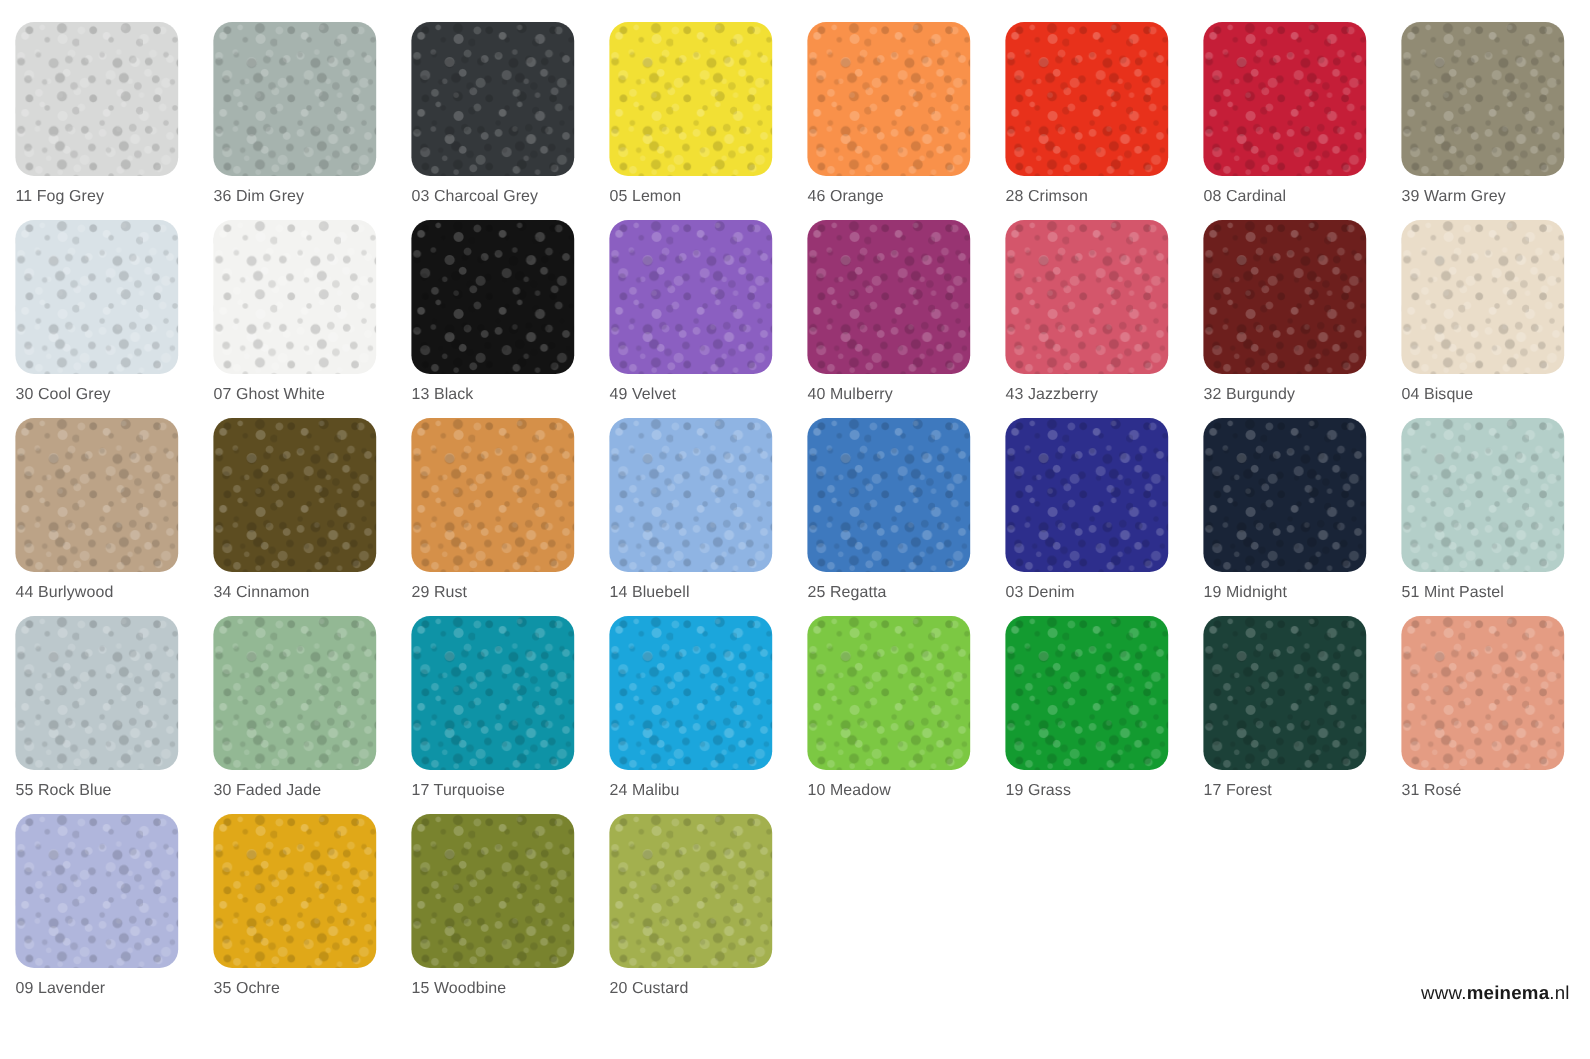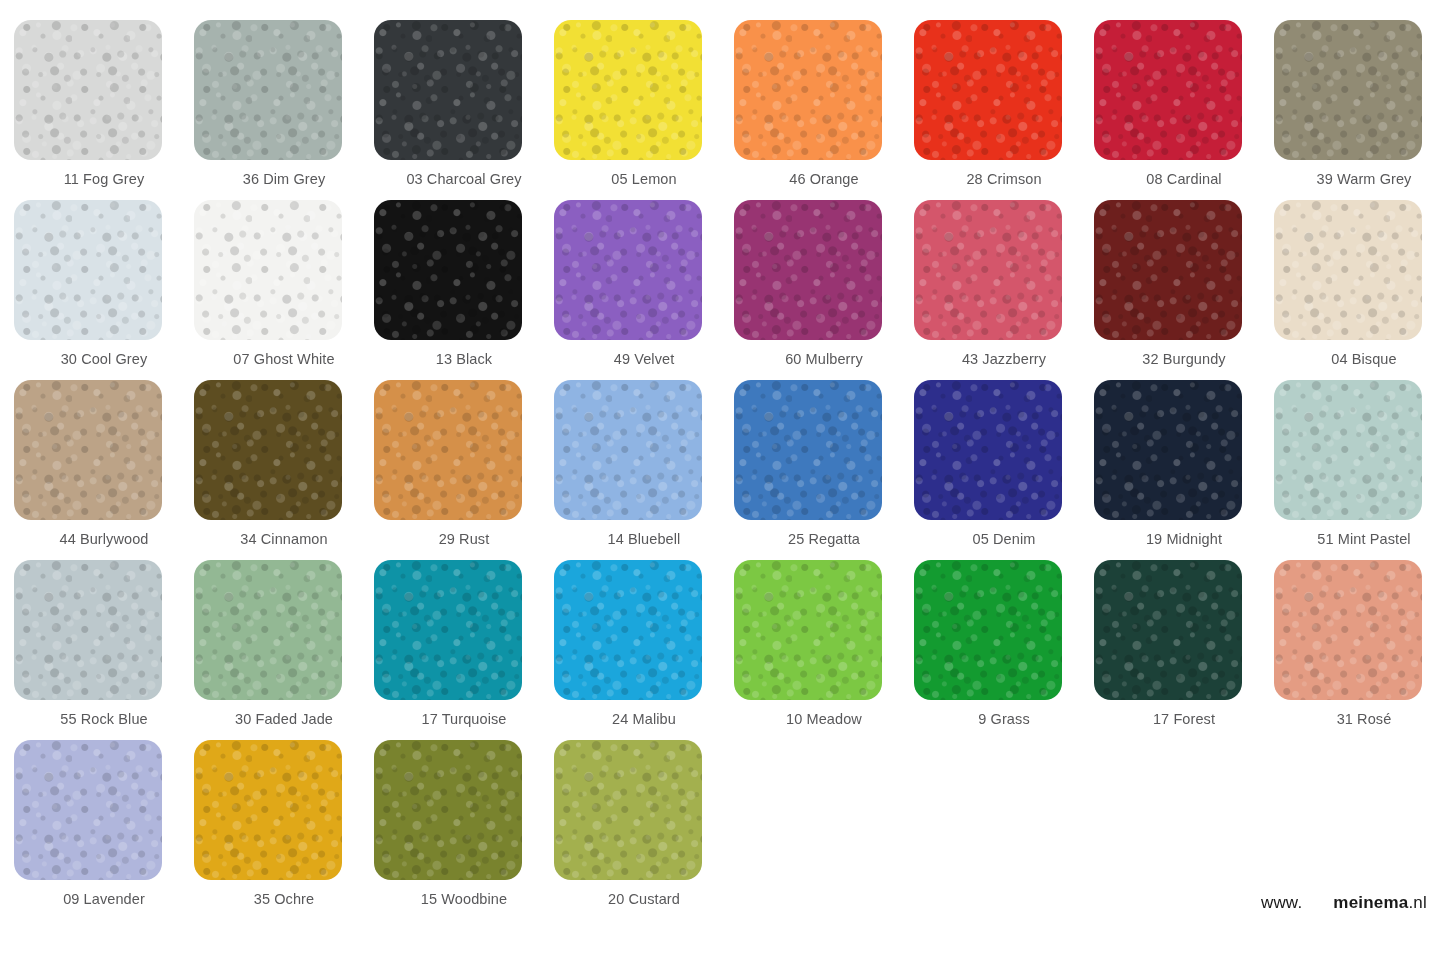--- a/index.html
+++ b/index.html
@@ -16,21 +16,20 @@
     overflow: hidden;
     position: relative;
   }
 
   #sheet {
     position: relative;
     width: 1445px;
     height: 930px;
     background: #ffffff;
     padding: 20px 0 12px 14px;
-    text-align: center;
   }
 
   #swatch-grid {
     display: grid;
     grid-template-columns: repeat(8, 180px);
     grid-auto-rows: 180px;
     column-gap: 0px;
     row-gap: 0px;
     width: 1440px;
   }
@@ -111,21 +110,21 @@
 
   #footer {
     position: absolute;
     right: 18px;
     bottom: 17px;
     font-size: 17px;
     color: #1a1a1a;
     font-family: "Liberation Sans", sans-serif;
     letter-spacing: 0.2px;
   }
-  #footer .brand { font-weight: bold; margin-left: 31px; }
+  #footer .brand { font-weight: bold; }
 </style>
 </head>
 <body>
 
 <div id="sheet">
 
   <div id="swatch-grid">
       <div class="swatch-cell">
         <div class="swatch-chip" style="background-color: rgb(216, 217, 216); background-position: 0px 0px;"></div>
         <div class="swatch-label">11 Fog Grey</div>
@@ -169,21 +168,21 @@
       <div class="swatch-cell">
         <div class="swatch-chip" style="background-color: rgb(19, 19, 19); background-position: 37px 23px;"></div>
         <div class="swatch-label">13 Black</div>
       </div>
       <div class="swatch-cell">
         <div class="swatch-chip" style="background-color: rgb(139, 95, 193); background-position: 0px 6px;"></div>
         <div class="swatch-label">49 Velvet</div>
       </div>
       <div class="swatch-cell">
         <div class="swatch-chip" style="background-color: rgb(152, 52, 114); background-position: 37px 59px;"></div>
-        <div class="swatch-label">60 Mulberry</div>
+        <div class="swatch-label">40 Mulberry</div>
       </div>
       <div class="swatch-cell">
         <div class="swatch-chip" style="background-color: rgb(212, 86, 107); background-position: 0px 42px;"></div>
         <div class="swatch-label">43 Jazzberry</div>
       </div>
       <div class="swatch-cell">
         <div class="swatch-chip" style="background-color: rgb(109, 31, 29); background-position: 37px 25px;"></div>
         <div class="swatch-label">32 Burgundy</div>
       </div>
       <div class="swatch-cell">
@@ -205,21 +204,21 @@
       <div class="swatch-cell">
         <div class="swatch-chip" style="background-color: rgb(143, 180, 227); background-position: 0px 10px;"></div>
         <div class="swatch-label">14 Bluebell</div>
       </div>
       <div class="swatch-cell">
         <div class="swatch-chip" style="background-color: rgb(62, 121, 190); background-position: 37px 63px;"></div>
         <div class="swatch-label">25 Regatta</div>
       </div>
       <div class="swatch-cell">
         <div class="swatch-chip" style="background-color: rgb(45, 46, 140); background-position: 0px 46px;"></div>
-        <div class="swatch-label">05 Denim</div>
+        <div class="swatch-label">03 Denim</div>
       </div>
       <div class="swatch-cell">
         <div class="swatch-chip" style="background-color: rgb(25, 36, 55); background-position: 37px 29px;"></div>
         <div class="swatch-label">19 Midnight</div>
       </div>
       <div class="swatch-cell">
         <div class="swatch-chip" style="background-color: rgb(180, 207, 201); background-position: 0px 12px;"></div>
         <div class="swatch-label">51 Mint Pastel</div>
       </div>
       <div class="swatch-cell">
@@ -237,21 +236,21 @@
       <div class="swatch-cell">
         <div class="swatch-chip" style="background-color: rgb(27, 166, 220); background-position: 0px 14px;"></div>
         <div class="swatch-label">24 Malibu</div>
       </div>
       <div class="swatch-cell">
         <div class="swatch-chip" style="background-color: rgb(124, 200, 67); background-position: 37px 67px;"></div>
         <div class="swatch-label">10 Meadow</div>
       </div>
       <div class="swatch-cell">
         <div class="swatch-chip" style="background-color: rgb(19, 155, 48); background-position: 0px 50px;"></div>
-        <div class="swatch-label">9 Grass</div>
+        <div class="swatch-label">19 Grass</div>
       </div>
       <div class="swatch-cell">
         <div class="swatch-chip" style="background-color: rgb(28, 65, 56); background-position: 37px 33px;"></div>
         <div class="swatch-label">17 Forest</div>
       </div>
       <div class="swatch-cell">
         <div class="swatch-chip" style="background-color: rgb(228, 156, 131); background-position: 0px 16px;"></div>
         <div class="swatch-label">31 Rosé</div>
       </div>
       <div class="swatch-cell">

